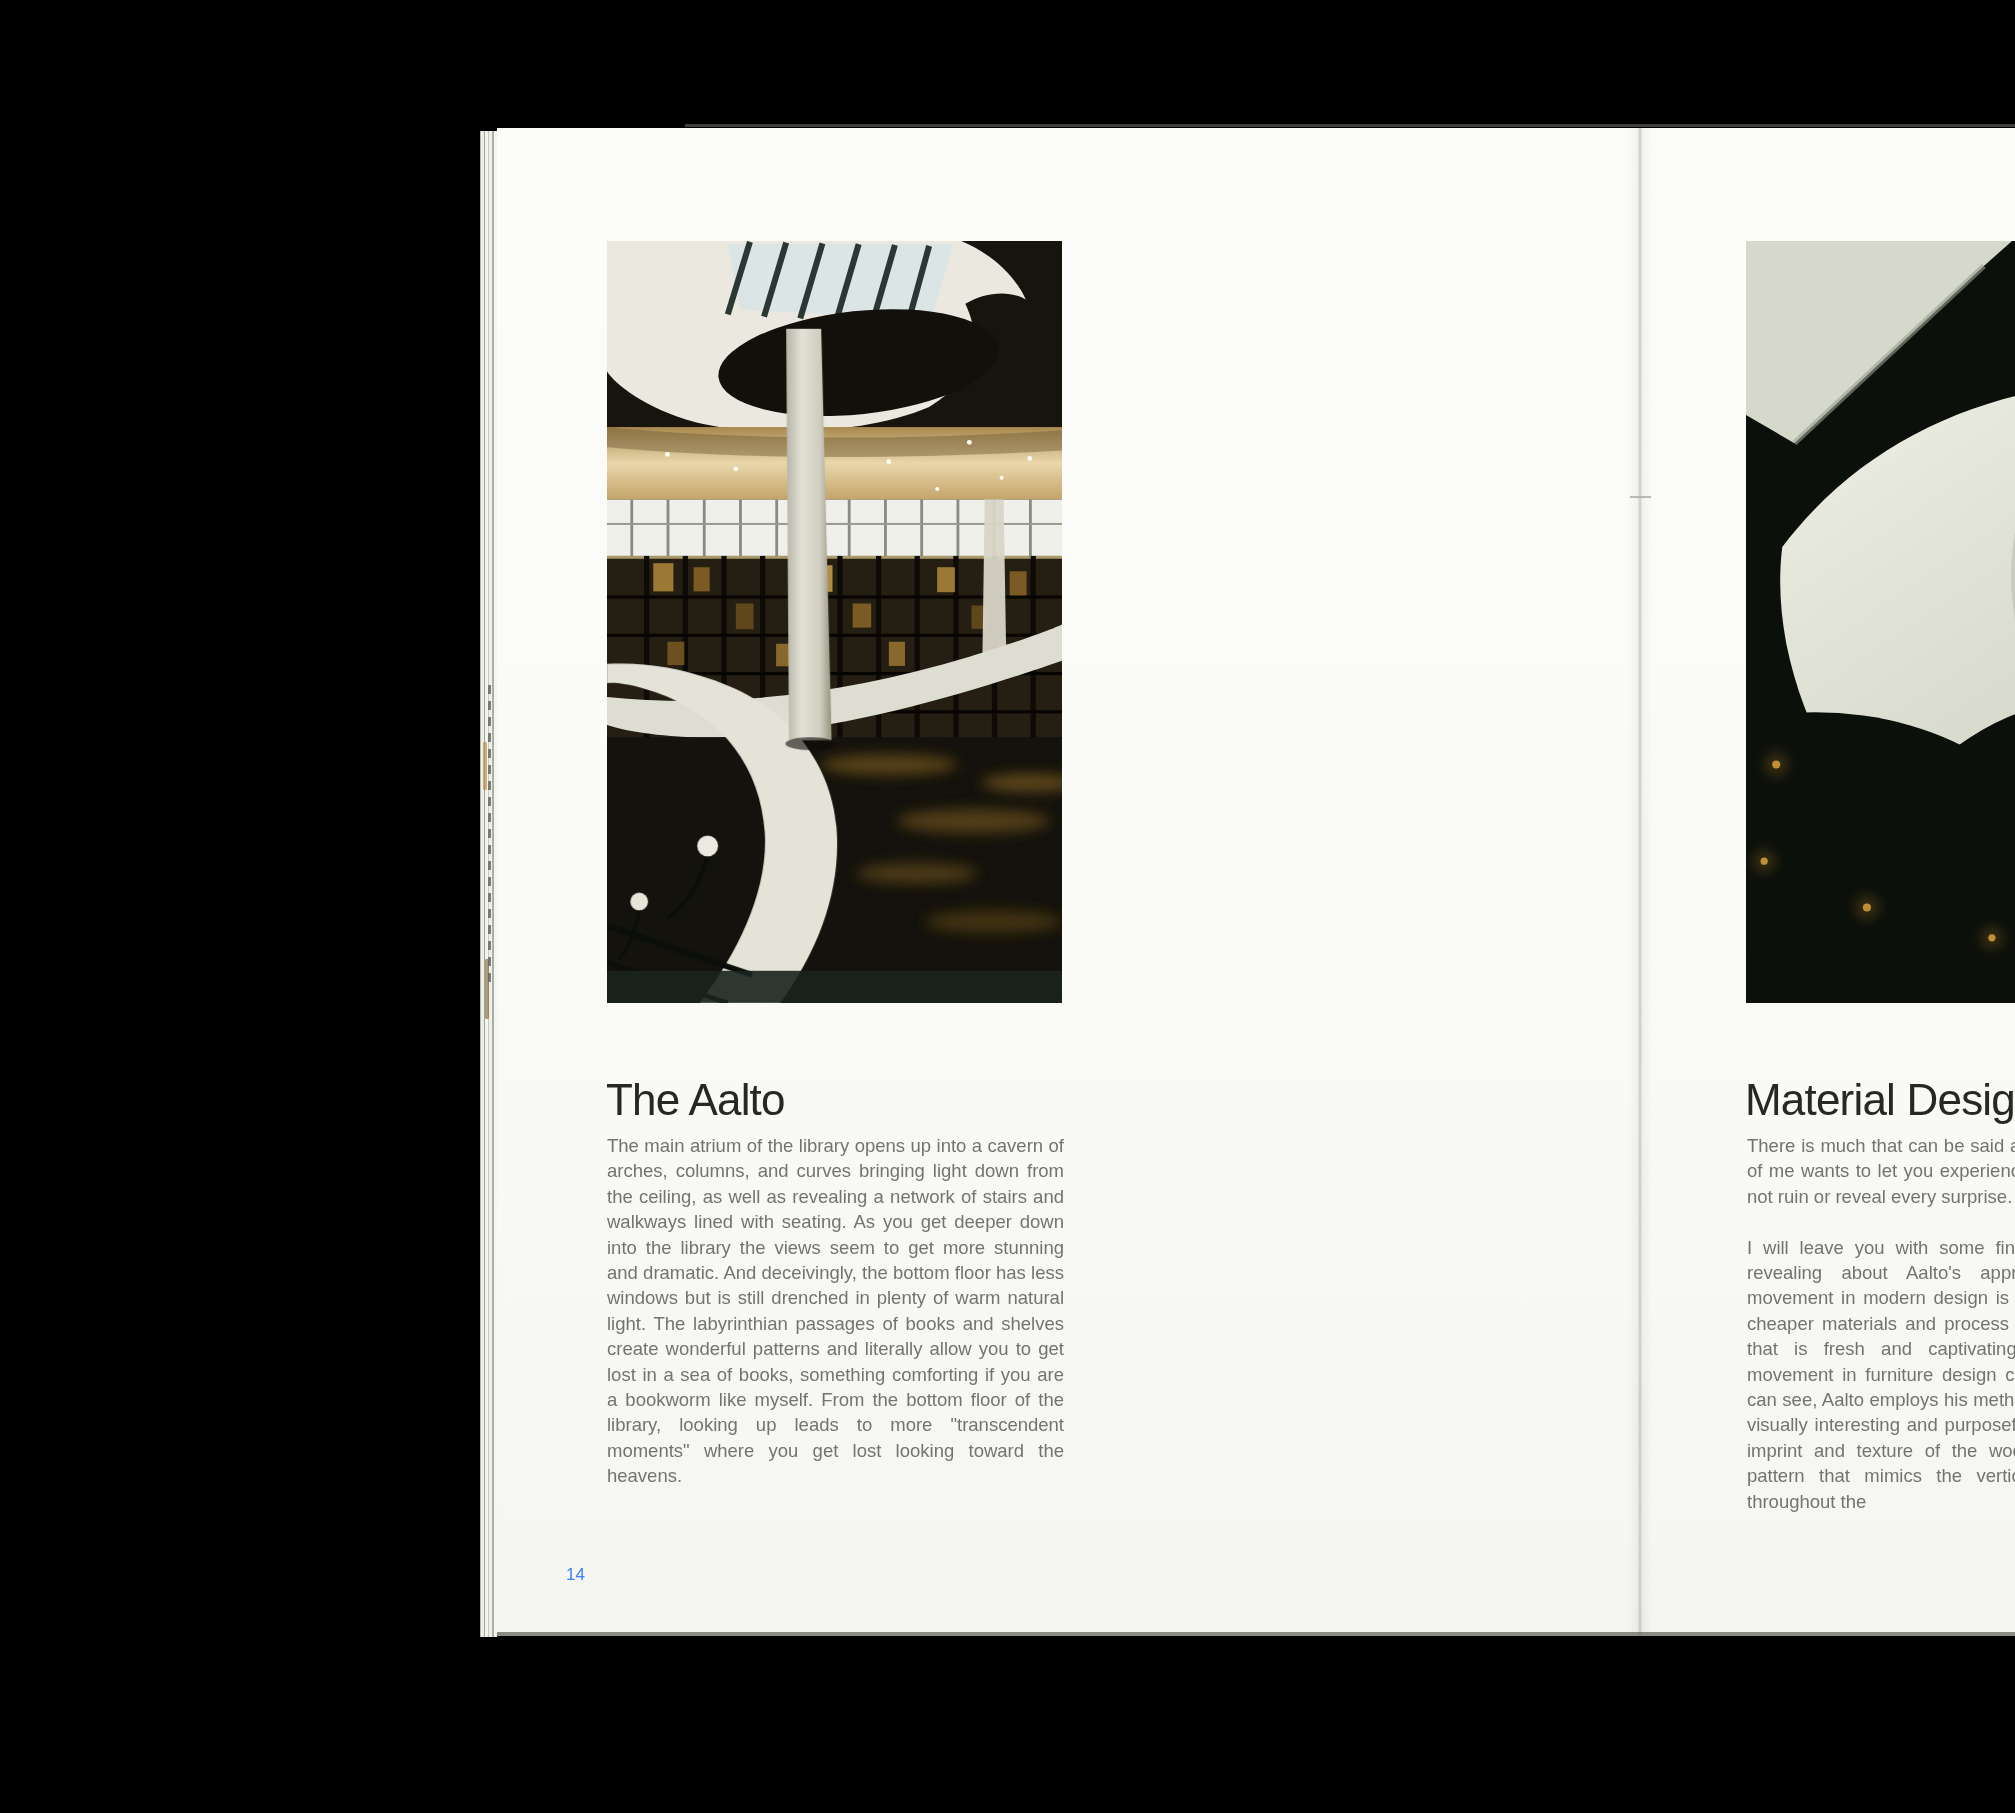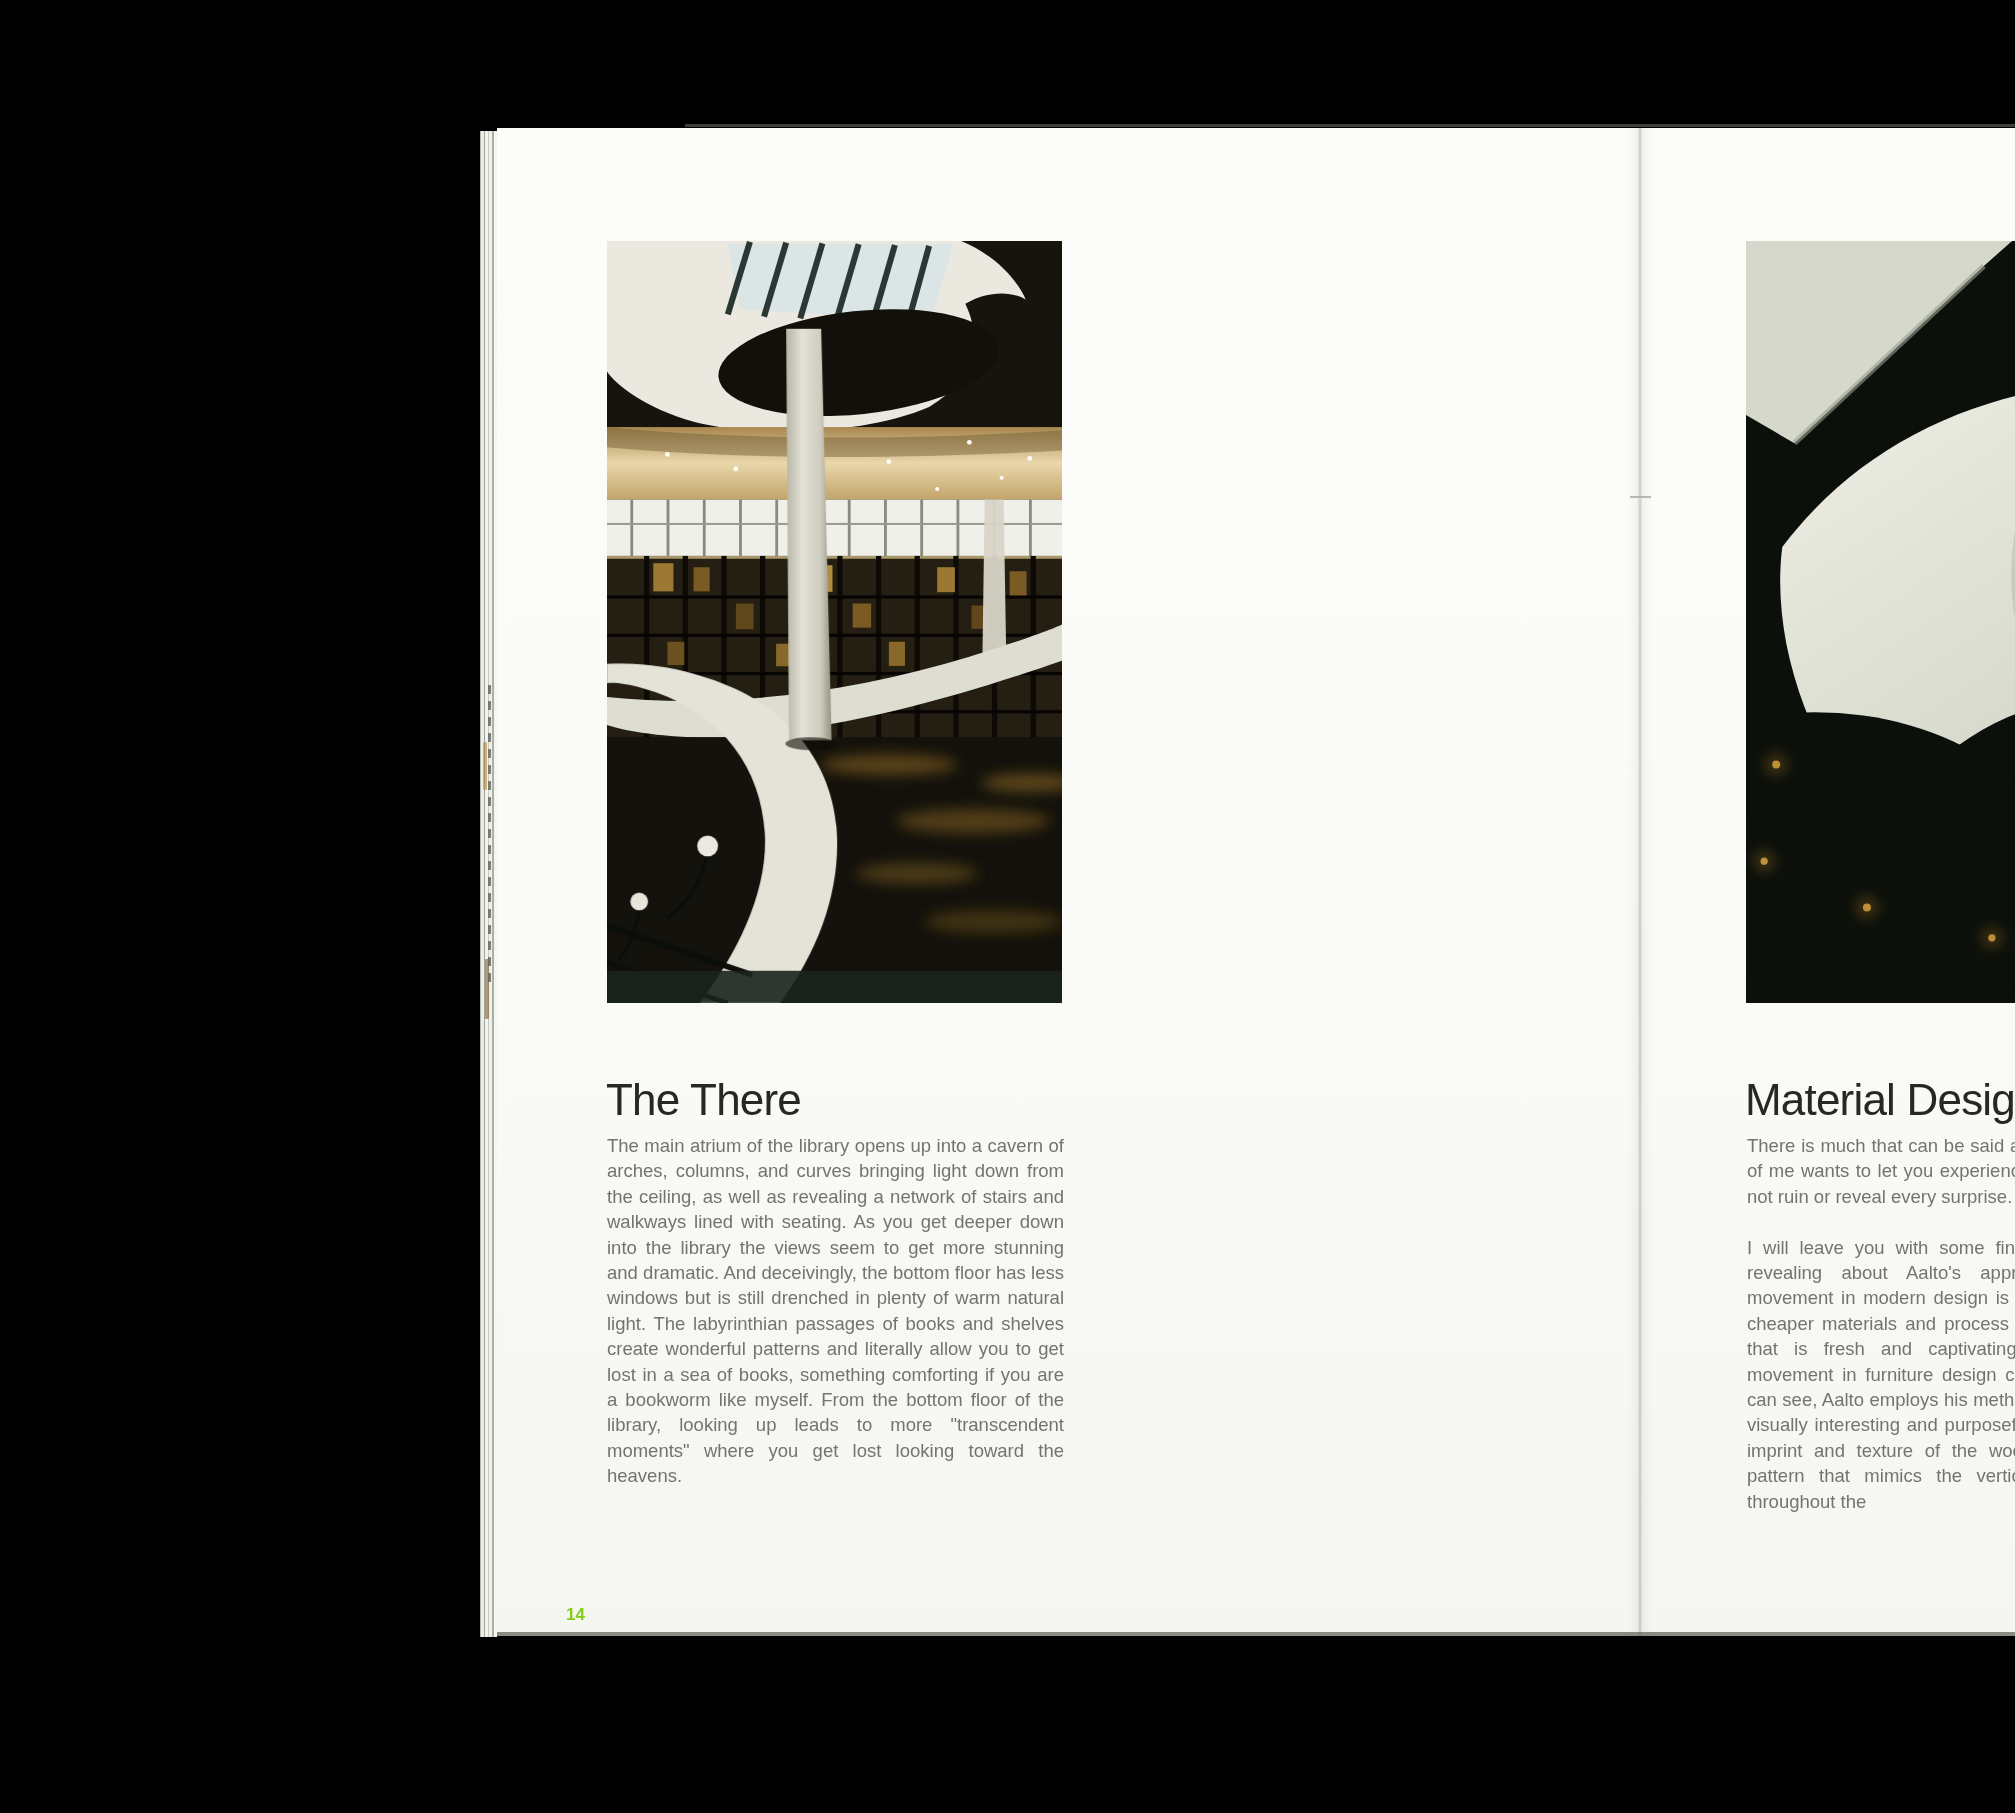--- a/index.html
+++ b/index.html
@@ -26,21 +26,21 @@
   .title{position:absolute;font-size:44px;line-height:44px;letter-spacing:-0.8px;color:#252823;white-space:nowrap;}
   .title.left{left:606px;top:1078px;}
   .title.right{left:1745px;top:1078px;}
   .bodytext{position:absolute;font-size:18.5px;line-height:25.4px;color:#737373;text-align:justify;}
   .bodytext p{margin:0 0 25.4px 0;}
   .bodytext p:last-child{margin-bottom:0;}
   .body-left{left:607px;top:1133px;width:457px;}
   .col1{left:1747px;top:1133px;width:459px;}
   .footer{position:absolute;left:1652px;top:1571px;width:1124px;text-align:center;
           font-size:15px;font-style:italic;color:#95978f;}
-  .pagenum{position:absolute;font-size:17px;font-weight:bold;color:#84cc16;margin-top:40px;}
+  .pagenum{position:absolute;font-size:17px;font-weight:normal;color:#3b82f6;}
   .pn-14{left:566px;top:1565px;}
 </style>
 </head>
 <body>
 
 <div class="stage">
 
   <div class="top-behind"></div>
   <div class="page-stack"></div>
   <div class="fleck a"></div>
@@ -178,21 +178,21 @@
       </g>
       <circle cx="250" cy="1502" r="26" fill="#ebeae0"></circle>
       <circle cx="80" cy="1640" r="22" fill="#e6e5da"></circle>
       <rect x="0" y="1812" width="1130" height="80" fill="#1a231d" opacity=".9"></rect>
 
       <polygon points="445,218 532,218 558,1240 452,1240" fill="url(#colG)"></polygon>
       <ellipse cx="505" cy="1248" rx="62" ry="16" fill="#0d0b07" opacity=".6"></ellipse>
     </svg>
   </div>
 
-  <div class="title left">The There</div>
+  <div class="title left">The Aalto</div>
 
   <div class="bodytext body-left">
     <p>The main atrium of the library opens up into a cavern of arches, columns, and curves bringing light down from the ceiling, as well as revealing a network of stairs and walkways lined with seating. As you get deeper down into the library the views seem to get more stunning and dramatic. And deceivingly, the bottom floor has less windows but is still drenched in plenty of warm natural light. The labyrinthian passages of books and shelves create wonderful patterns and literally allow you to get lost in a sea of books, something comforting if you are a bookworm like myself. From the bottom floor of the library, looking up leads to more "transcendent moments" where you get lost looking toward the heavens.</p>
   </div>
 
   <div class="pagenum pn-14">14</div>
 
   <div class="photo right">
     <svg viewBox="0 0 2312 1892" preserveAspectRatio="none">
       <defs>

